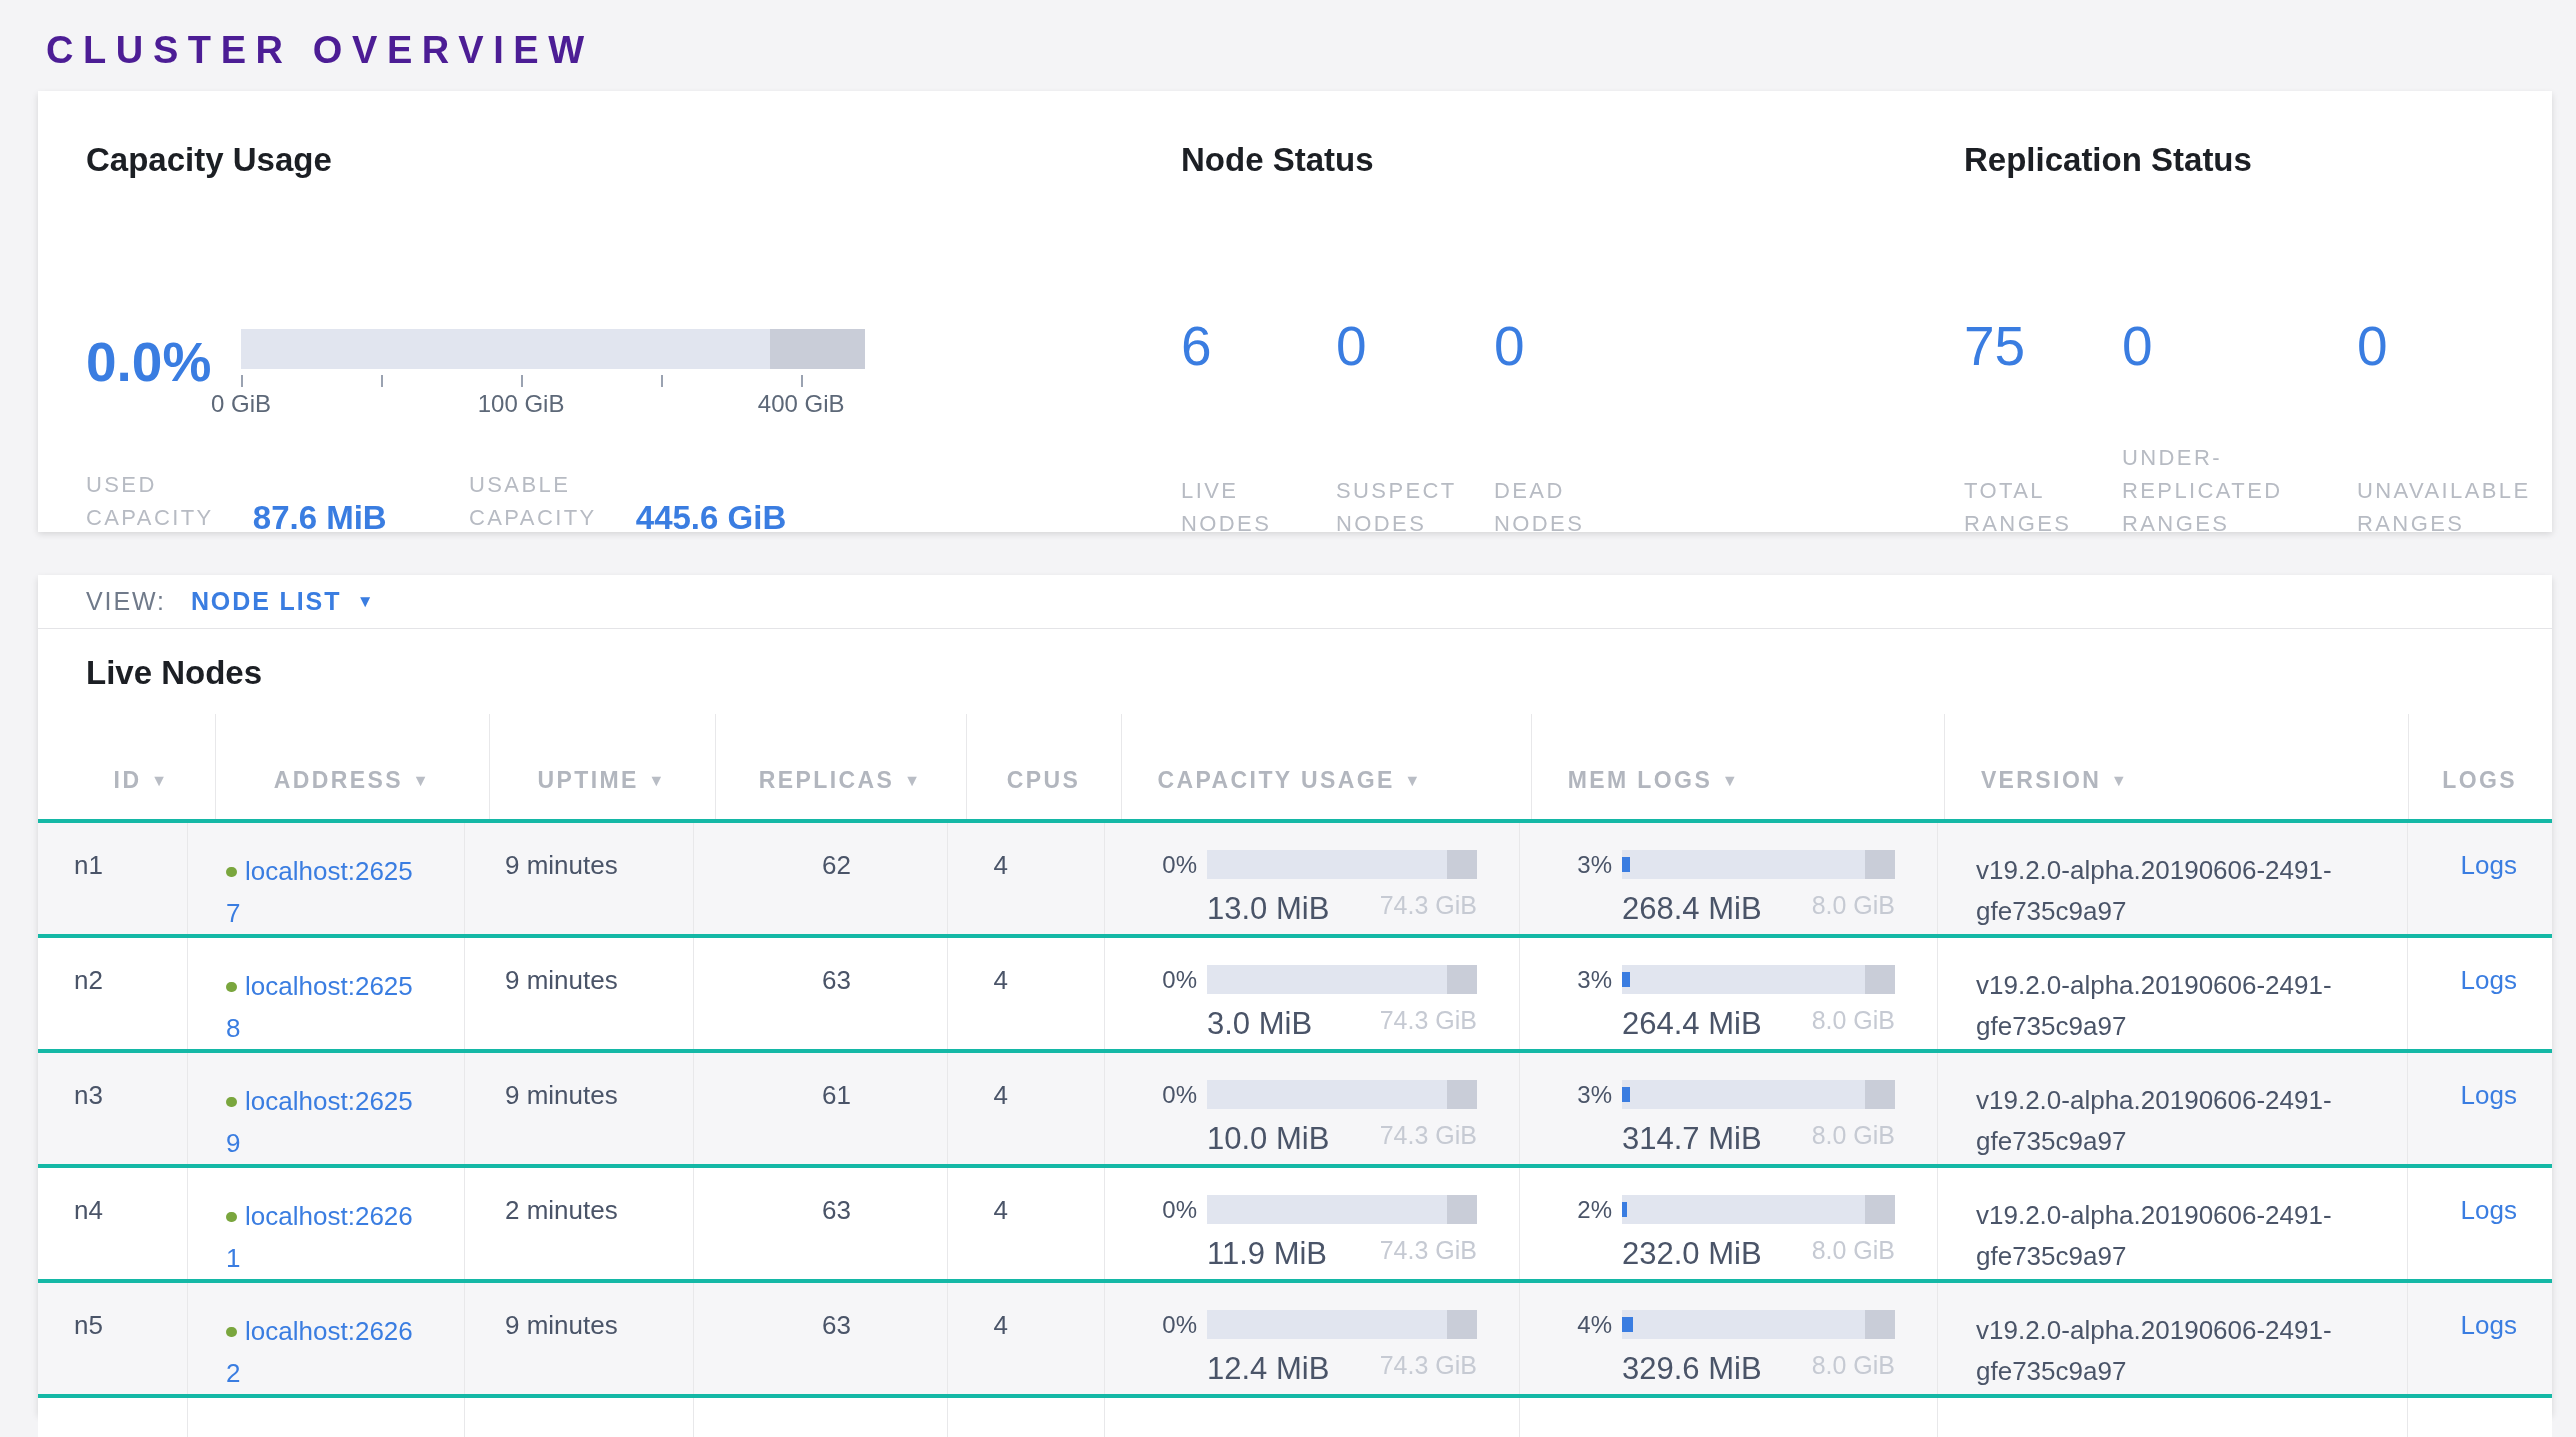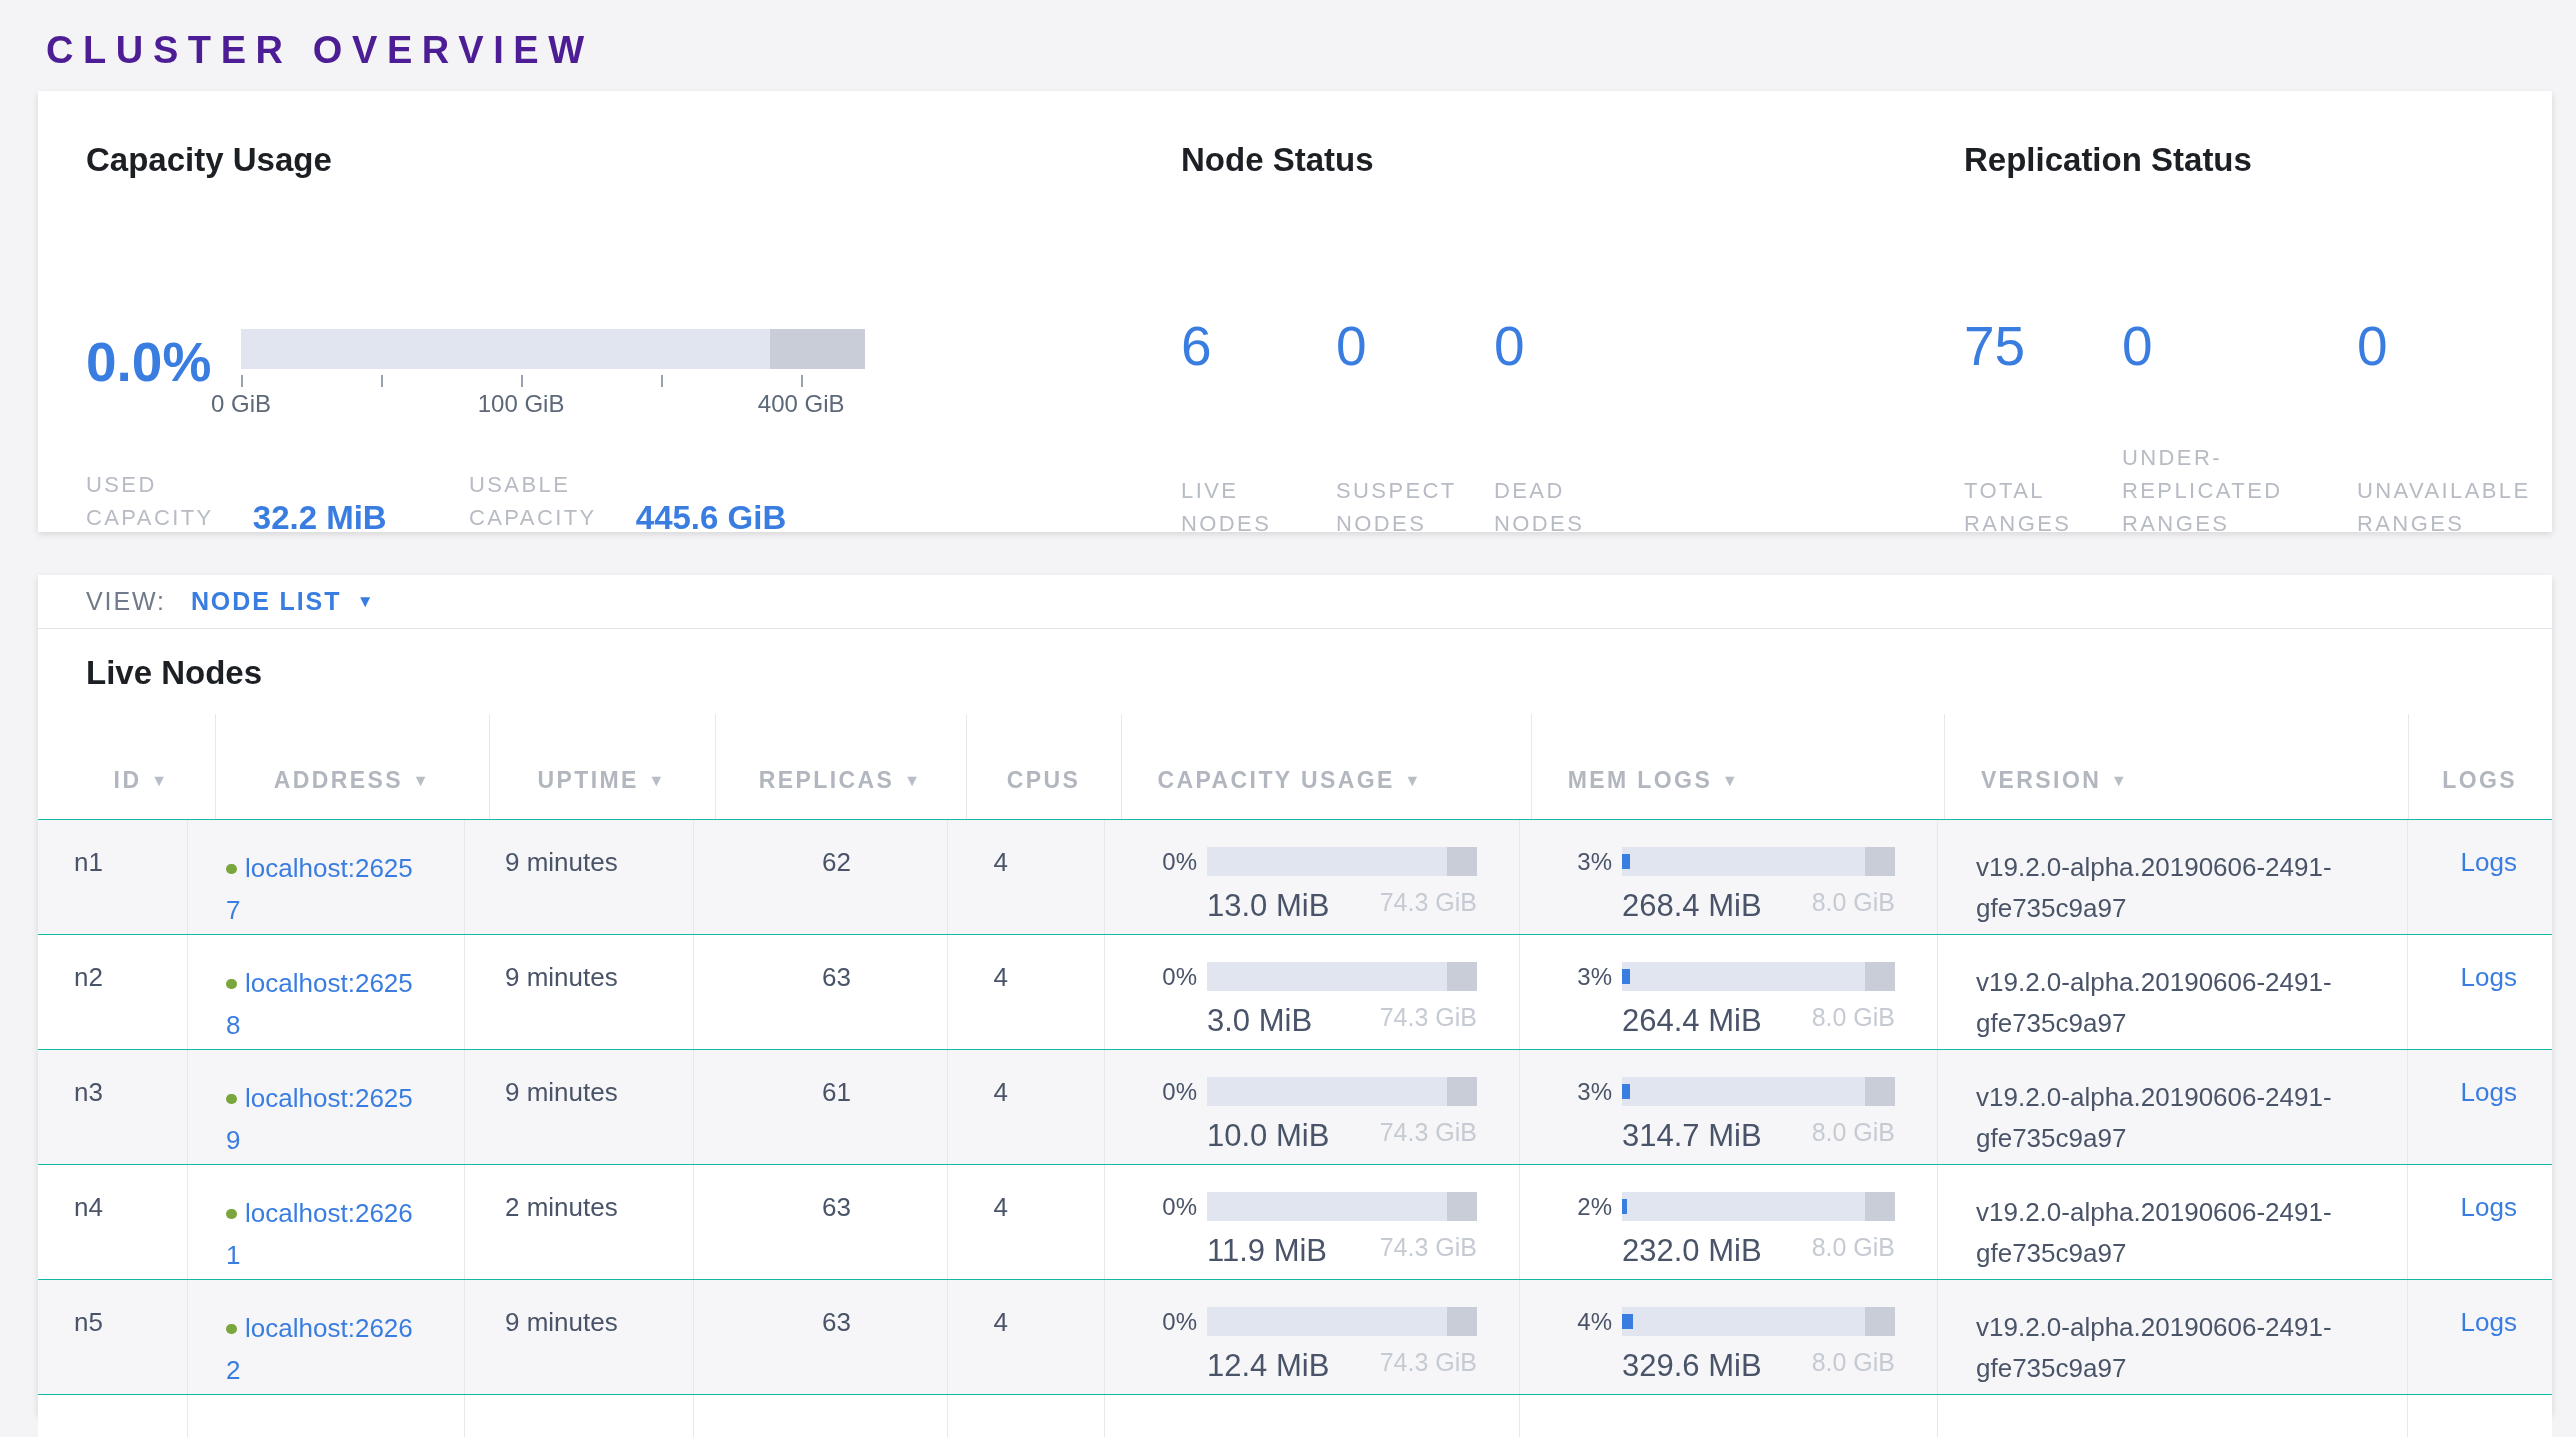--- a/index.html
+++ b/index.html
@@ -71,21 +71,21 @@
   .c6{width:415px}.c7{width:418px}.c8{width:470px}.c9{width:144px}
 
   .thead { height:105px;padding-left:30px; }
   .thead .cell { display:flex; align-items:center; font-size:23px; font-weight:700;
     letter-spacing:2.4px; color:#b2b6be; white-space:nowrap; }
   .hl{padding-left:36px}
   .hc{justify-content:center}
   .hr{justify-content:flex-end; padding-right:35px}
   .sort-arrow { font-size:16.3px; margin-left:9.6px; color:#b9bdc5; }
 
-  .tbody .trow { height:115px; border-top:1px solid #14b8a6; font-size:26px; color:#4a5468; }
+  .tbody .trow { height:115px; border-top:4px solid #14b8a6; font-size:26px; color:#4a5468; }
   .row-odd { background:#f6f6f8; }
   .row-even { background:#ffffff; }
   .cell { padding-top:27px; }
   .cell-id { padding-left:36px; }
   .cell-addr { padding-left:38px; }
   .addr-inner { width:192px; line-height:1.62; word-break:break-all; }
   .status-dot { display:inline-block; width:10.5px; height:10.5px; border-radius:50%;
     background:#7aa63e; margin-right:8.6px; position:relative; top:-2.9px; }
   .addr-link, .logs-link { color:#3a7de1; text-decoration:none; cursor:pointer; }
   .cell-uptime { padding-left:40px; }
@@ -130,21 +130,21 @@
         <div class="axisrow">
           <div class="axis-label" style="left:0%">0 GiB</div>
           <div class="axis-label" style="left:44.88%">100 GiB</div>
           <div class="axis-label" style="left:89.77%">400 GiB</div>
         </div>
       </div>
     </div>
     <div class="cap-stats">
       <div class="cap-stat cap-stat1">
         <div class="stat-label">USED CAPACITY</div>
-        <div class="stat-value">32.2 MiB</div>
+        <div class="stat-value">87.6 MiB</div>
       </div>
       <div class="cap-stat">
         <div class="stat-label">USABLE CAPACITY</div>
         <div class="stat-value">445.6 GiB</div>
       </div>
     </div>
   </div>
 
   <div class="sum-col col-node">
     <div class="sec-title">Node Status</div>

